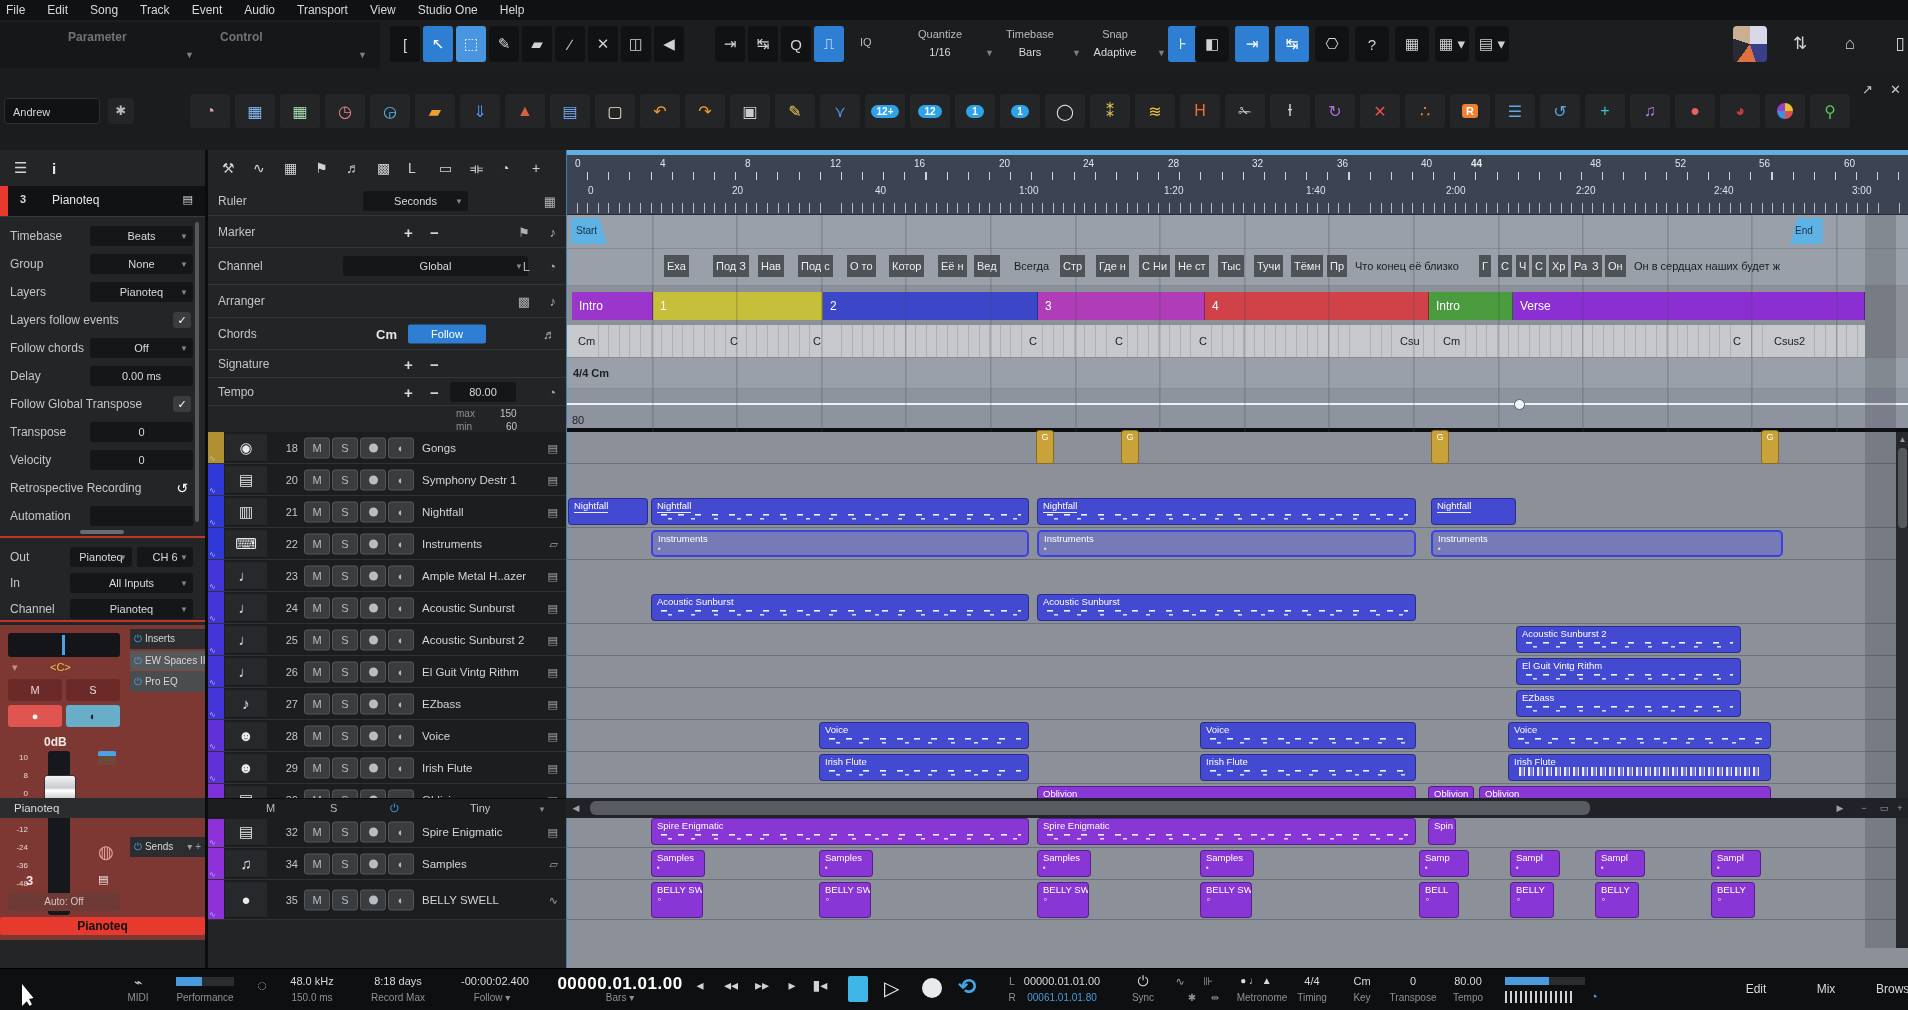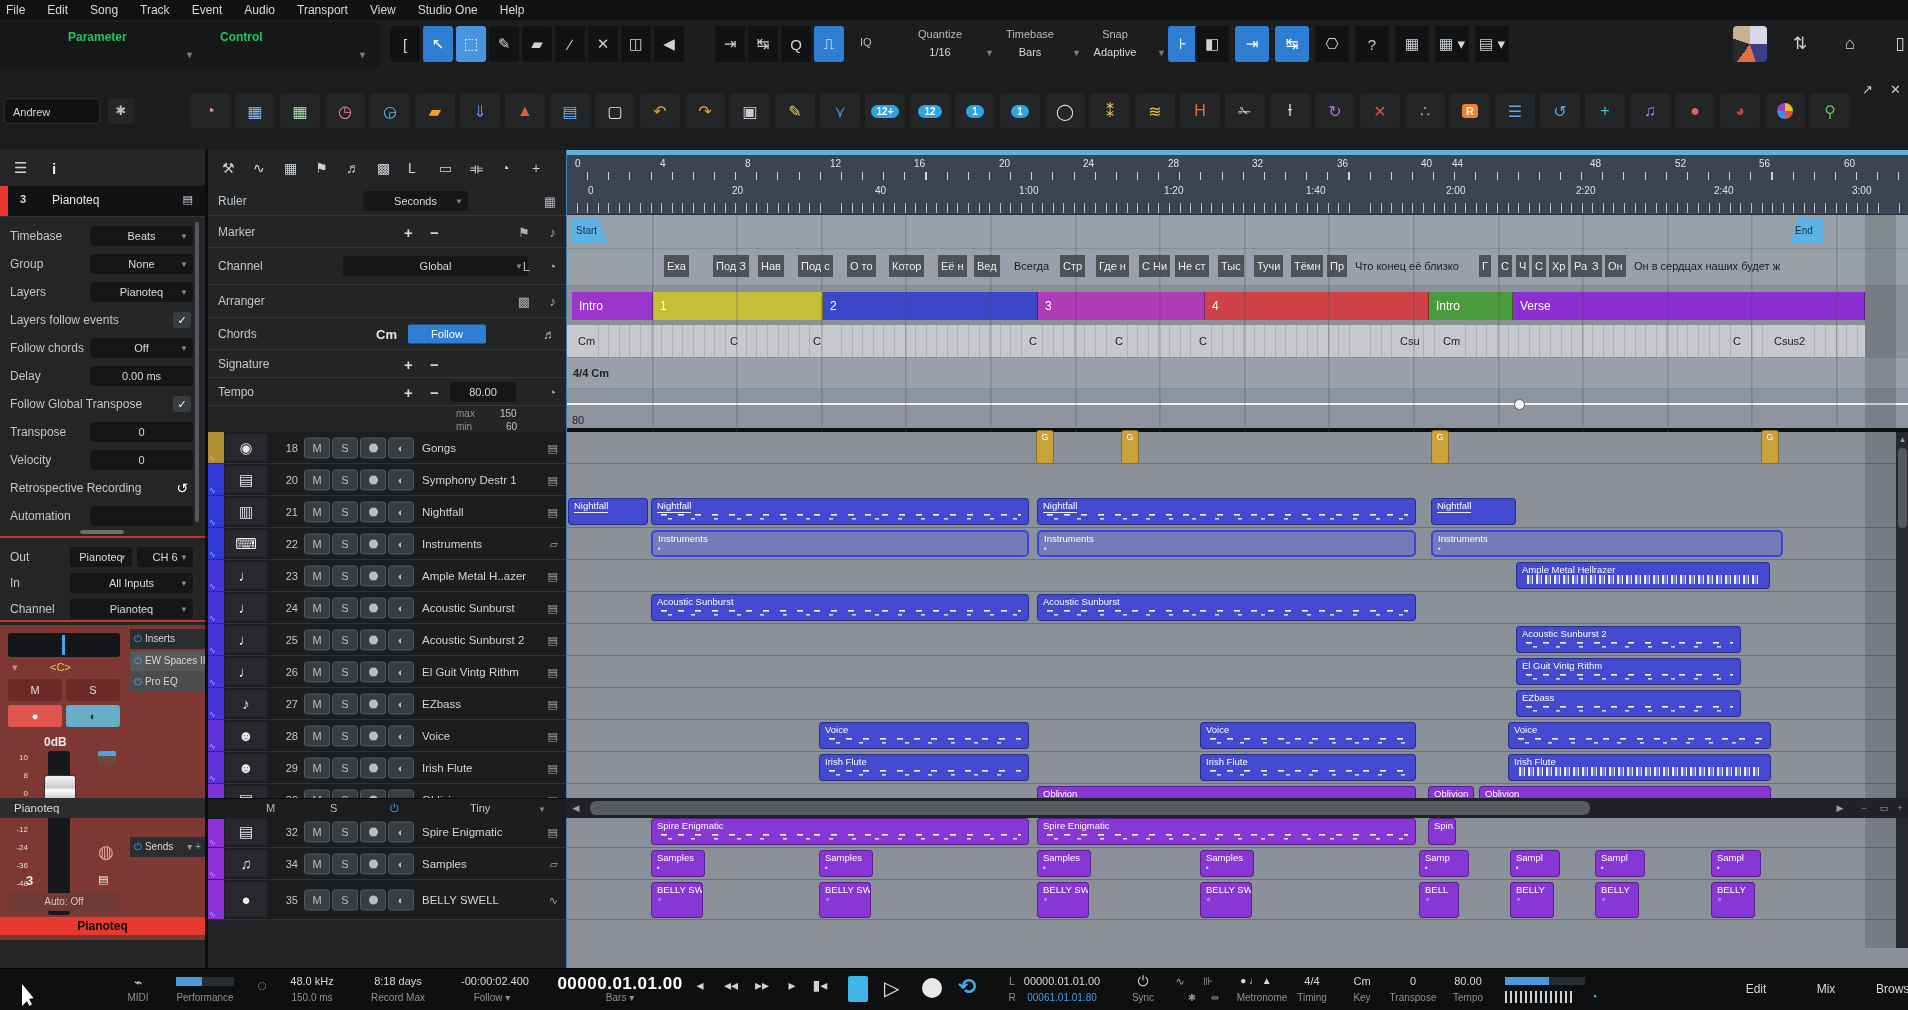--- a/index.html
+++ b/index.html
@@ -7,21 +7,21 @@
        font-family:"Liberation Sans","DejaVu Sans",sans-serif;color:#c9cccf;
        background:#141517;font-size:11px;-webkit-font-smoothing:antialiased;}
   .abs{position:absolute;}
   
   #menubar{position:absolute;left:0;top:0;width:100%;height:20px;background:#101112;
            display:flex;align-items:center;gap:22px;padding-left:6px;box-sizing:border-box;color:#d6d8da;font-size:12px;}
   #menubar span{cursor:default;}
   
   #toolbar1{position:absolute;left:0;top:20px;width:100%;height:50px;background:#1b1d1f;border-bottom:1px solid #0b0c0d;}
   #parampanel{position:absolute;left:0;top:2px;width:380px;height:46px;background:#151719;border-radius:4px;}
-  .ddhead{position:absolute;top:8px;font-size:12px;color:#22c55e;font-weight:bold;padding-left:24px;}
+  .ddhead{position:absolute;top:8px;font-size:12px;color:#737373;font-weight:bold;padding-left:24px;}
   .ddcaret{position:absolute;top:28px;color:#7e8184;font-size:9px;}
   .tbtn{position:absolute;top:6px;width:30px;height:36px;background:#101214;border-radius:3px;
         display:flex;align-items:center;justify-content:center;color:#cfd3d6;font-size:15px;}
   .tbtn.sel{background:#2e7fd4;color:#fff;}
   .tbtn.sel2{background:#4a95e0;color:#fff;}
   .tblabel{position:absolute;font-size:11px;color:#b8bbbe;text-align:center;}
   .tbval{position:absolute;font-size:11px;color:#d8dadc;text-align:center;}
   .avatar{position:absolute;top:6px;width:34px;height:36px;border-radius:4px;
           background:conic-gradient(#d8d8e8 0 25%,#3a3f8a 25% 45%,#e07040 45% 60%,#2a2a34 60% 80%,#c8b090 80% 100%);}
   .ricon{position:absolute;top:10px;width:28px;height:28px;color:#d0d3d6;font-size:17px;text-align:center;line-height:28px;}
@@ -769,21 +769,21 @@
           <div class="barnum" style="left: 93px;">4</div>
           <div class="barnum" style="left: 178px;">8</div>
           <div class="barnum" style="left: 263px;">12</div>
           <div class="barnum" style="left: 347px;">16</div>
           <div class="barnum" style="left: 432px;">20</div>
           <div class="barnum" style="left: 516px;">24</div>
           <div class="barnum" style="left: 601px;">28</div>
           <div class="barnum" style="left: 685px;">32</div>
           <div class="barnum" style="left: 770px;">36</div>
           <div class="barnum" style="left: 854px;">40</div>
-          <div class="barnum" style="left: 885px;">44</div>
+          <div class="barnum" style="left: 904px; font-weight: bold;">44</div>
           <div class="barnum" style="left: 1023px;">48</div>
           <div class="barnum" style="left: 1108px;">52</div>
           <div class="barnum" style="left: 1192px;">56</div>
           <div class="barnum" style="left: 1277px;">60</div>
           <div class="timenum" style="left: 21px;">0</div>
           <div class="timenum" style="left: 165px;">20</div>
           <div class="timenum" style="left: 308px;">40</div>
           <div class="timenum" style="left: 452px;">1:00</div>
           <div class="timenum" style="left: 597px;">1:20</div>
           <div class="timenum" style="left: 739px;">1:40</div>
@@ -867,23 +867,20 @@
             <div class="clip blue" style="left: 1px; width: 80px;"><span class="nm">Nightfall</span></div>
             <div class="clip blue midi" style="left: 84px; width: 378px;"><span class="nm">Nightfall</span></div>
             <div class="clip blue midi" style="left: 470px; width: 379px;"><span class="nm">Nightfall</span></div>
             <div class="clip blue" style="left: 864px; width: 85px;"><span class="nm">Nightfall</span></div>
           </div>
           <div class="arow" id="lane3" style="top: 96px; height: 32px;">
             <div class="clip cont" style="left: 84px; width: 378px;"><span>Instruments</span><span class="sub">▪</span></div>
             <div class="clip cont" style="left: 470px; width: 379px;"><span>Instruments</span><span class="sub">▪</span></div>
             <div class="clip cont" style="left: 864px; width: 352px;"><span>Instruments</span><span class="sub">▪</span></div>
           </div>
-          <div class="arow" id="lane4" style="top: 128px; height: 32px;">
-            <div class="clip blue wave" style="left: 949px; width: 254px;"><span>Ample Metal Hellrazer</span></div>
-          </div>
           <div class="arow" id="lane5" style="top: 160px; height: 32px;">
             <div class="clip blue midi" style="left: 84px; width: 378px;"><span>Acoustic Sunburst</span></div>
             <div class="clip blue midi" style="left: 470px; width: 379px;"><span>Acoustic Sunburst</span></div>
           </div>
           <div class="arow" id="lane6" style="top: 192px; height: 32px;">
             <div class="clip blue midi" style="left: 949px; width: 225px;"><span>Acoustic Sunburst 2</span></div>
           </div>
           <div class="arow" id="lane7" style="top: 224px; height: 32px;">
             <div class="clip blue midi" style="left: 949px; width: 225px;"><span>El Guit Vintg Rithm</span></div>
           </div>

